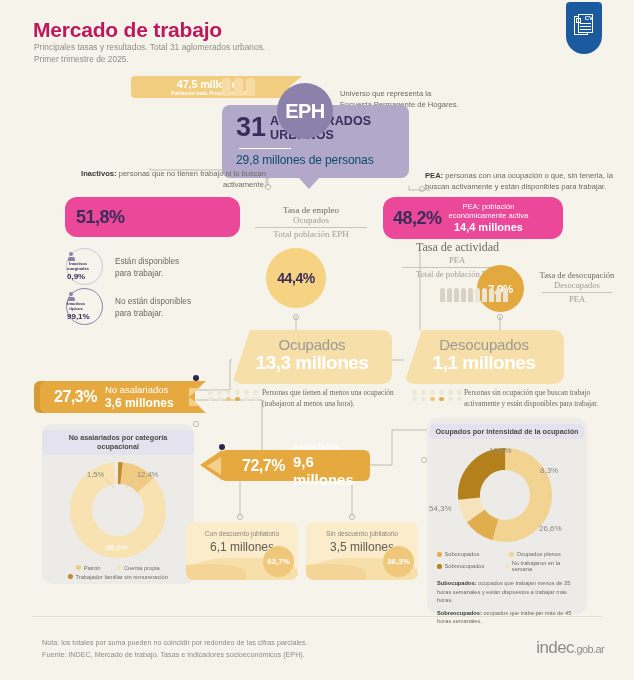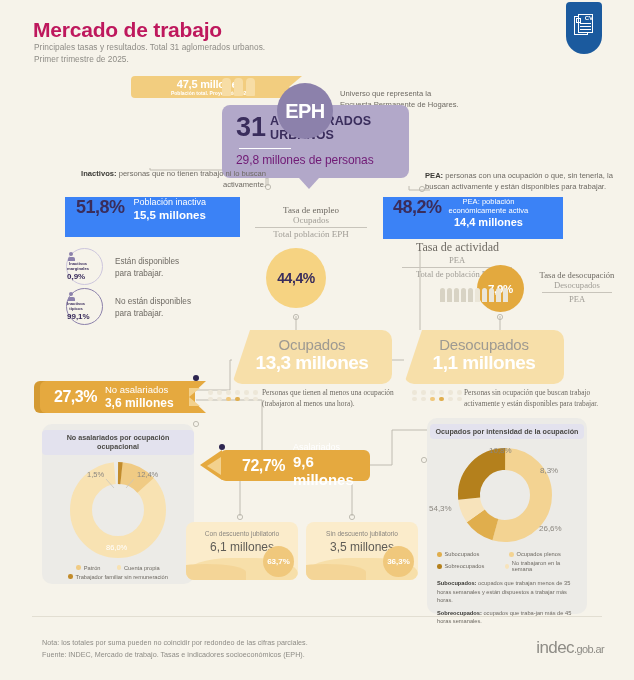--- a/index.html
+++ b/index.html
@@ -62,32 +62,32 @@
 
   
   .mainbox {
     left:222px; top:105px; width:187px; height:73px;
     background:#b2a8c9; border-radius:8px; color:#fff; padding:10px 0 0 14px;
   }
   .mainbox .row { display:flex; align-items:flex-start; }
   .mainbox .n31 { font-size:27px; font-weight:bold; color:#3a2d5c; line-height:0.92; }
   .mainbox .agl { font-size:12.5px; font-weight:bold; color:#3a2d5c; line-height:1.08; margin-left:4px; letter-spacing:0.1px;}
   .mainbox .rule { width:52px; height:1.4px; background:#fff; margin:6px 0 4px 3px; }
-  .mainbox .mill { font-size:12px; color:#701a75; letter-spacing:-0.1px;}
+  .mainbox .mill { font-size:12px; color:#0c4a6e; letter-spacing:-0.1px;}
   .mainnotch { left:299px; top:178px; width:0;height:0;
     border-left:10px solid transparent; border-right:10px solid transparent; border-top:11px solid #b2a8c9;}
 
   
   .desc-inact { left:76px; top:168px; width:190px; font-size:7.6px; color:#6e6a63; line-height:1.5;text-align:right;}
   .desc-inact b { color:#3b3a36; }
   .desc-pea { left:425px; top:170px; width:205px; font-size:7.6px; color:#6e6a63; line-height:1.5;}
   .desc-pea b { color:#3b3a36; }
 
   
-  .pill { border-radius:0; background:#3b82f6; display:flex; align-items:flex-start; }
+  .pill { border-radius:12px; background:#ec4899; display:flex; align-items:center; }
   .pill-inact { left:65px; top:197px; width:175px; height:40px; padding-left:11px; }
   .pill-inact .pct { font-size:18px; font-weight:bold; color:#3a2d5c; letter-spacing:-0.5px;}
   .pill-inact .lbl { margin-left:9px; color:#fff; line-height:1.25; }
   .pill-inact .lbl .l1 { font-size:9px; }
   .pill-inact .lbl .l2 { font-size:11.5px; font-weight:bold; }
 
   .pill-pea { left:383px; top:197px; width:180px; height:42px; padding-left:10px; }
   .pill-pea .pct { font-size:18px; font-weight:bold; color:#3a2d5c; letter-spacing:-0.5px;}
   .pill-pea .lbl { margin-left:7px; color:#fff; line-height:1.25; text-align:center;}
   .pill-pea .lbl .l1 { font-size:7.6px; }
@@ -298,24 +298,20 @@
     <div class="rule"></div>
     <div class="mill">29,8 millones de personas</div>
   </div>
   <div class="abs mainnotch"></div>
 
   <div class="abs desc-inact">
     <b>Inactivos:</b><span> personas que no tienen trabajo ni lo buscan activamente.</span>
   </div>
   <div class="abs pill pill-inact">
     <div class="pct">51,8%</div>
-    <div class="lbl">
-      <div class="l1">Población inactiva</div>
-      <div class="l2">15,5 millones</div>
-    </div>
   </div>
 
   <div class="abs subc marg">
     <div class="ic"></div>
     <div class="t">
       <div>Inactivos</div>
       <div>marginales</div>
     </div>
     <div class="p">0,9%</div>
   </div>
@@ -444,21 +440,21 @@
     <div class="pct">72,7%</div>
     <div class="lbl">
       <div class="a">Asalariados</div>
       <div class="b">9,6 millones</div>
     </div>
   </div>
   <div class="abs ap-left2"></div>
 
   <div class="panel panel-left">
     <div class="panel-title">
-      <span>No asalariados por ocupación ocupacional</span>
+      <span>No asalariados por categoría ocupacional</span>
     </div>
     <svg width="152" height="104" viewBox="0 0 152 104">
       <g transform="translate(76,55)">
         <circle r="37" fill="none" stroke="#f8e2b2" stroke-width="22" stroke-dasharray="199.9 32.6" transform="rotate(-45)"></circle>
         <path d="M 0 -37 A 37 37 0 0 1 25.3 -27.0" fill="none" stroke="#f0cb84" stroke-width="22" transform="rotate(5)"></path>
         <path d="M 0 -37 A 37 37 0 0 1 3.5 -36.8" fill="none" stroke="#c28c2c" stroke-width="22"></path>
       </g>
       <text x="45" y="22" font-size="7.5" fill="#8b8780" font-family="Liberation Sans, sans-serif">1,5%</text>
       <text x="95" y="22" font-size="7.5" fill="#8b8780" font-family="Liberation Sans, sans-serif">12,4%</text>
       <text x="64" y="95" font-size="7.5" fill="#fff" font-family="Liberation Sans, sans-serif">86,0%</text>

